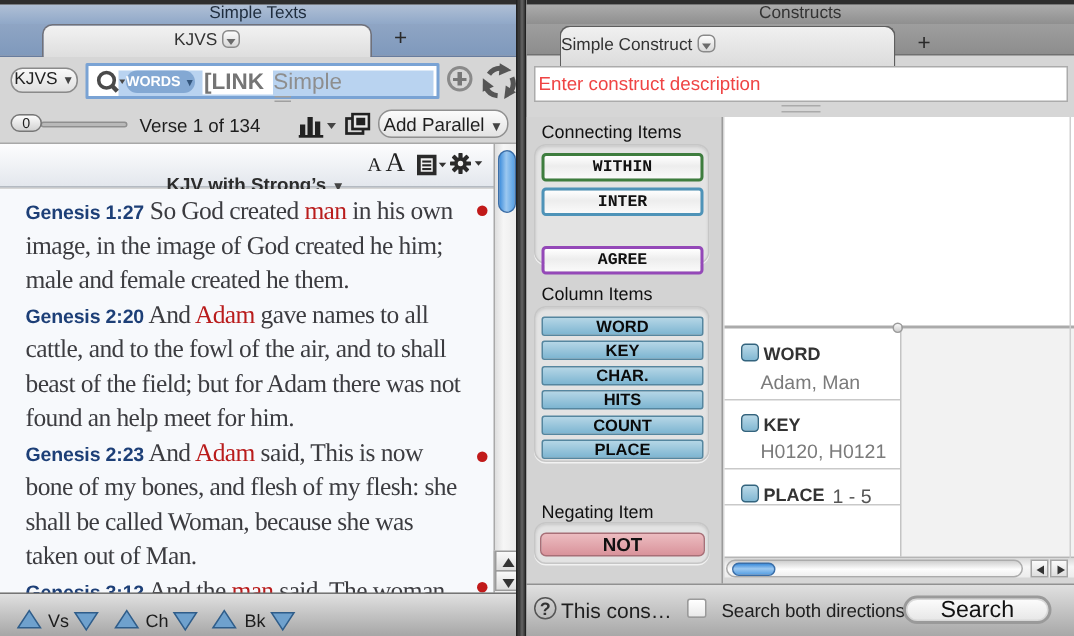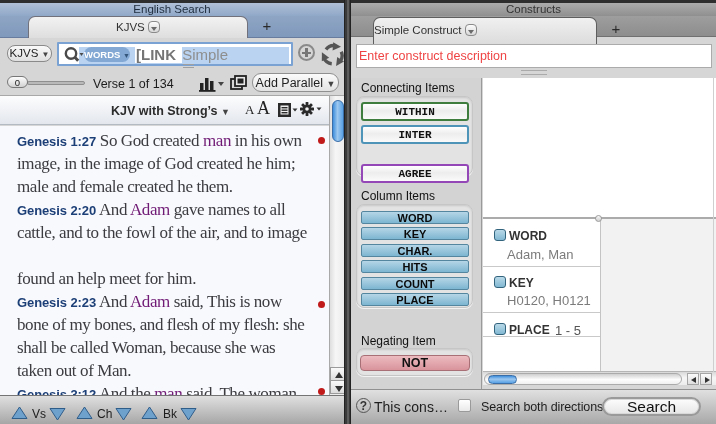--- a/index.html
+++ b/index.html
@@ -45,26 +45,26 @@
   border:1px solid #8f8f8f; border-radius:3px; }
 #sknob { position:absolute; left:7px; top:5px; width:21px; height:12px; background:linear-gradient(#fdfdfd,#d2d2d2);
   border:1px solid #777; border-radius:6px; font-size:9.5px; color:#222; text-align:center; line-height:11px; }
 #vtext { position:absolute; left:93px; top:6px; font-size:12.5px; color:#1d1d1d; }
 #addpar { position:absolute; left:252px; top:2px; width:87px; height:19px; border:1px solid #909090;
   border-radius:9px; background:linear-gradient(#fbfbfb,#e3e3e3); font-size:12.5px; color:#1e1e1e;
   text-align:center; line-height:18px; }
 #addpar .dn { font-size:9px; color:#444; }
 #pheader { position:absolute; left:0; top:95px; width:344px; height:30px;
   background:linear-gradient(#fdfdfe, #e3e7ed); border-bottom:1px solid #b4bac2; border-top:1px solid #a8a8a8; }
-#ptitle { position:absolute; left:111px; top:8px; font-size:12.5px; font-weight:bold; color:#2c2c2c; }
+#ptitle { position:absolute; left:111px; top:20px; font-size:12.5px; font-weight:bold; color:#2c2c2c; }
 #textarea { position:absolute; left:0; top:126px; width:330px; height:269px; background:#f7f9fc; }
 .vl { position:absolute; left:17px; white-space:nowrap; font-family:"Liberation Serif", serif;
   font-size:17px; color:#3c3c40; line-height:20px; letter-spacing:-0.4px; }
 .ref { font-family:"Liberation Sans", sans-serif; font-size:13px; font-weight:bold; color:#1d3f77; letter-spacing:-0.1px; }
-.hi { color:#701a75;margin-top:20px; }
+.hi { color:#b91c1c;margin-top:20px; }
 .dot { position:absolute; width:7px; height:7px; border-radius:50%; background:#c11a1a; }
 #vscroll { position:absolute; left:329px; top:96px; width:15px; height:299px; background:linear-gradient(90deg,#dedede,#f6f6f6 40%,#ececec); border-left:1px solid #a9a9a9; }
 #vthumb { position:absolute; left:1.5px; top:4px; width:12px; height:42px; border-radius:6px;
   background:linear-gradient(90deg,#3f8edc,#9cc8f0 45%,#57a0e4); border:0.5px solid #3a6ea8; }
 #varrows { position:absolute; left:329px; top:367px; width:15px; height:28px; background:#eeeeee; border-left:1px solid #a9a9a9; }
 .sarr { position:absolute; left:0; width:15px; height:14px; background:linear-gradient(#fafafa,#dcdcdc); border:1px solid #9b9b9b; }
 .sarr:after { content:""; position:absolute; left:3.5px; }
 .sarr.up:after { top:4px; border-left:4px solid transparent; border-right:4px solid transparent; border-bottom:6px solid #333; }
 .sarr.dnn:after { top:5px; border-left:4px solid transparent; border-right:4px solid transparent; border-top:6px solid #333; }
 #lbottom { position:absolute; left:0; top:395px; width:344px; height:29px;
@@ -130,21 +130,21 @@
   border:1px solid #9a9a9a; border-radius:2px; }
 #sboth { position:absolute; left:130px; top:10px; font-size:12.5px; color:#1e1e1e; letter-spacing:-0.1px; }
 #searchbtn { position:absolute; left:251px; top:7px; width:99px; height:19px; border-radius:10px;
   background:linear-gradient(#fdfdfd,#e6e6e6); border:2px solid #9a9a9a; box-shadow:0 0 0 1px #d8d8d8 inset;
   font-size:15.5px; color:#111; text-align:center; line-height:15px; }
 </style>
 </head>
 <body>
 
 <div id="left">
-  <div id="ltitle">English Search</div>
+  <div id="ltitle">Simple Texts</div>
   <div id="ltabbar"></div>
   <div id="ltab">KJVS <span class="badge"></span></div>
   <div id="lplus">+</div>
   <div id="ltoolbar">
     <div id="kjvsbtn">KJVS <span class="dn">▼</span></div>
     <div id="sfield">
       <div class="sel"></div>
       <svg width="22" height="20" style="position:absolute;left:3px;top:1px" viewBox="0 0 22 20">
         <circle cx="9" cy="8.5" r="5.2" fill="none" stroke="#4a4a4a" stroke-width="2.4"></circle>
         <line x1="12.8" y1="12.3" x2="16.2" y2="15.8" stroke="#4a4a4a" stroke-width="3"></line>
@@ -207,21 +207,22 @@
       </g>
       <circle cx="7" cy="7" r="1.8" fill="#f2f2f2"></circle>
       <path d="M16.5 5.5 L21.5 5.5 L19 8.5 Z" fill="#333"></path>
     </svg>
   </div>
   <div id="textarea">
     <div class="vl" style="top:5px"><span class="ref">Genesis 1:27</span> So God created <span class="hi">man</span> in his own</div>
     <div class="vl" style="top:28px">image, in the image of God created he him;</div>
     <div class="vl" style="top:51px">male and female created he them.</div>
     <div class="vl" style="top:74px"><span class="ref">Genesis 2:20</span> And <span class="hi">Adam</span> gave names to all</div>
-    <div class="vl" style="top:97px">cattle, and to the fowl of the air, and to image</div>
+    <div class="vl" style="top:97px">cattle, and to the fowl of the air, and to shall</div>
+    <div class="vl" style="top:120px">beast of the field; but for Adam there was not</div>
     <div class="vl" style="top:143px">found an help meet for him.</div>
     <div class="vl" style="top:166px"><span class="ref">Genesis 2:23</span> And <span class="hi">Adam</span> said, This is now</div>
     <div class="vl" style="top:189px">bone of my bones, and flesh of my flesh: she</div>
     <div class="vl" style="top:212px">shall be called Woman, because she was</div>
     <div class="vl" style="top:235px">taken out of Man.</div>
     <div class="vl" style="top:258px"><span class="ref">Genesis 3:12</span> And the <span class="hi">man</span> said, The woman</div>
     <div class="dot" style="left:318px;top:11px"></div>
     <div class="dot" style="left:318px;top:175px"></div>
     <div class="dot" style="left:318px;top:262px"></div>
   </div>

